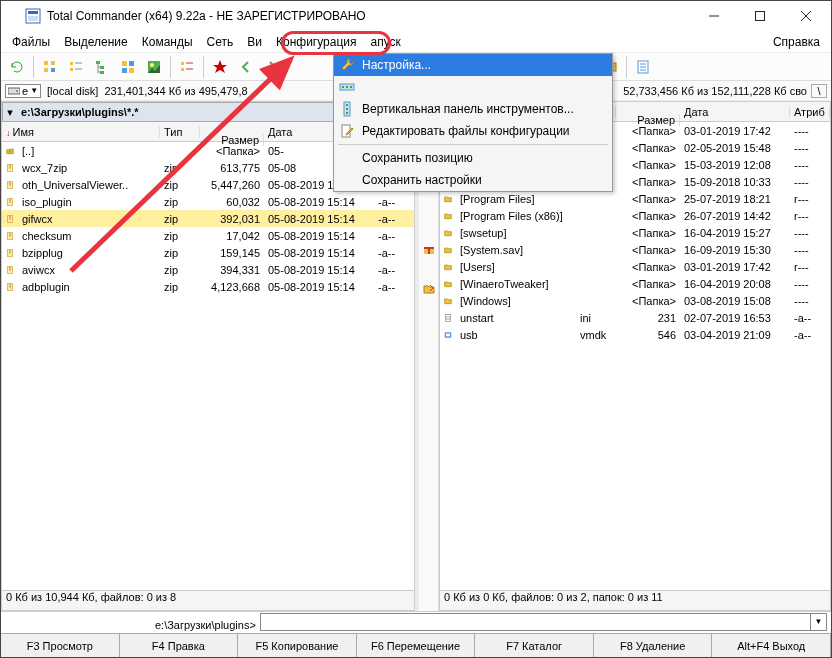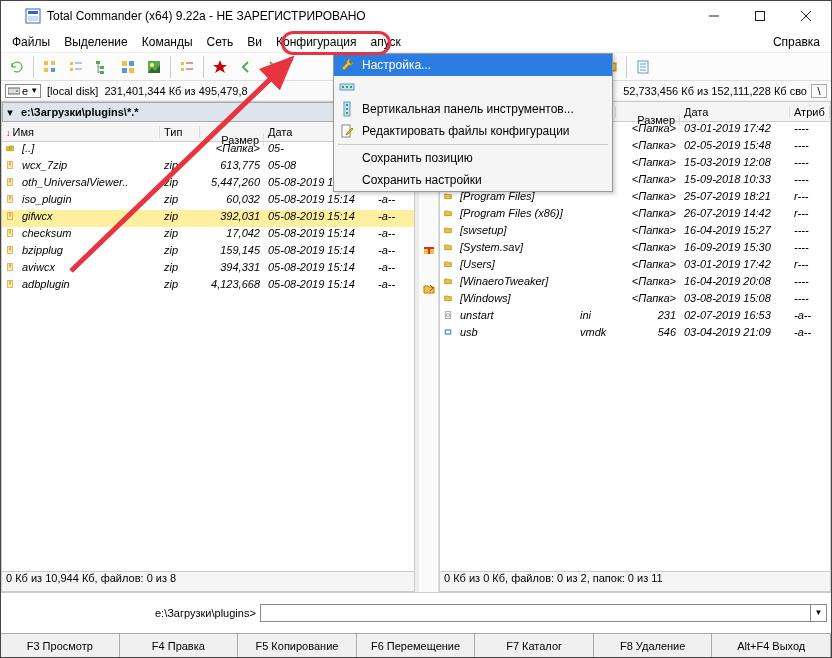--- a/index.html
+++ b/index.html
@@ -33,36 +33,36 @@
 
 .cols { display: flex; align-items: center; height: 20px; font-size: 11px; background: #f5f5f5; border-bottom: 1px solid #ccc; }
 .cols .col { padding: 0 4px; border-right: 1px solid #ddd; white-space: nowrap; overflow: hidden; }
 .c-name { flex: 1; }
 .c-type { width: 40px; }
 .c-size { width: 64px; text-align: right; margin-top: 16px; }
 .c-date { width: 110px; }
 .c-attr { width: 40px; }
 
 .list { flex: 1; overflow: auto; font-size: 11px; }
-.row { display: flex; align-items: flex-start; height: 17px; font-style: italic; }
+.row { display: flex; align-items: center; height: 17px; }
 .row.sel { background: #fff0a0; }
 .row .cell { padding: 0 4px; white-space: nowrap; overflow: hidden; }
 .row .ci { width: 16px; display: flex; align-items: center; justify-content: center; }
 .row .cn { flex: 1; }
 .row .ct { width: 40px; }
 .row .cs { width: 64px; text-align: right; }
 .row .cd { width: 110px; }
 .row .ca { width: 40px; }
 
 .navcol { width: 20px; background: #fafafa; border-right: 1px solid #ddd; display: flex; flex-direction: column; align-items: center; gap: 4px; padding-top: 2px; }
 .navcol .nb { width: 16px; height: 16px; display: flex; align-items: center; justify-content: center; }
 
 .status { height: 20px; font-size: 11px; padding: 0 4px; border-top: 1px solid #ccc; background: #f5f5f5; }
 
-.cmdline { display: flex; align-items: center; height: 22px; padding: 20px 4px; font-size: 11px; border-top: 1px solid #ccc; }
+.cmdline { display: flex; align-items: flex-end; height: 22px; padding: 2px 4px; font-size: 11px; border-top: 1px solid #ccc; }
 .cmdline .prompt { padding-right: 4px; }
 .cmdline .input { flex: 1; border: 1px solid #888; height: 18px; padding: 0 2px; background: #fff; }
 
 .fkeys { display: flex; height: 24px; border-top: 1px solid #aaa; }
 .fkeys .fk { flex: 1; border-right: 1px solid #aaa; display: flex; align-items: center; justify-content: center; font-size: 11px; background: #f0f0f0; }
 
 
 .dropdown { position: absolute; top: 52px; left: 296px; width: 280px; background: #f5f5f5; border: 1px solid #999; box-shadow: 2px 2px 4px rgba(0,0,0,0.2); z-index: 15; font-size: 12px; margin-left: 36px; }
 .dropdown .ditem { display: flex; align-items: center; height: 22px; padding: 0 8px 0 4px; gap: 6px; }
 .dropdown .ditem.hl { background: #2b7de1; color: #fff; }

